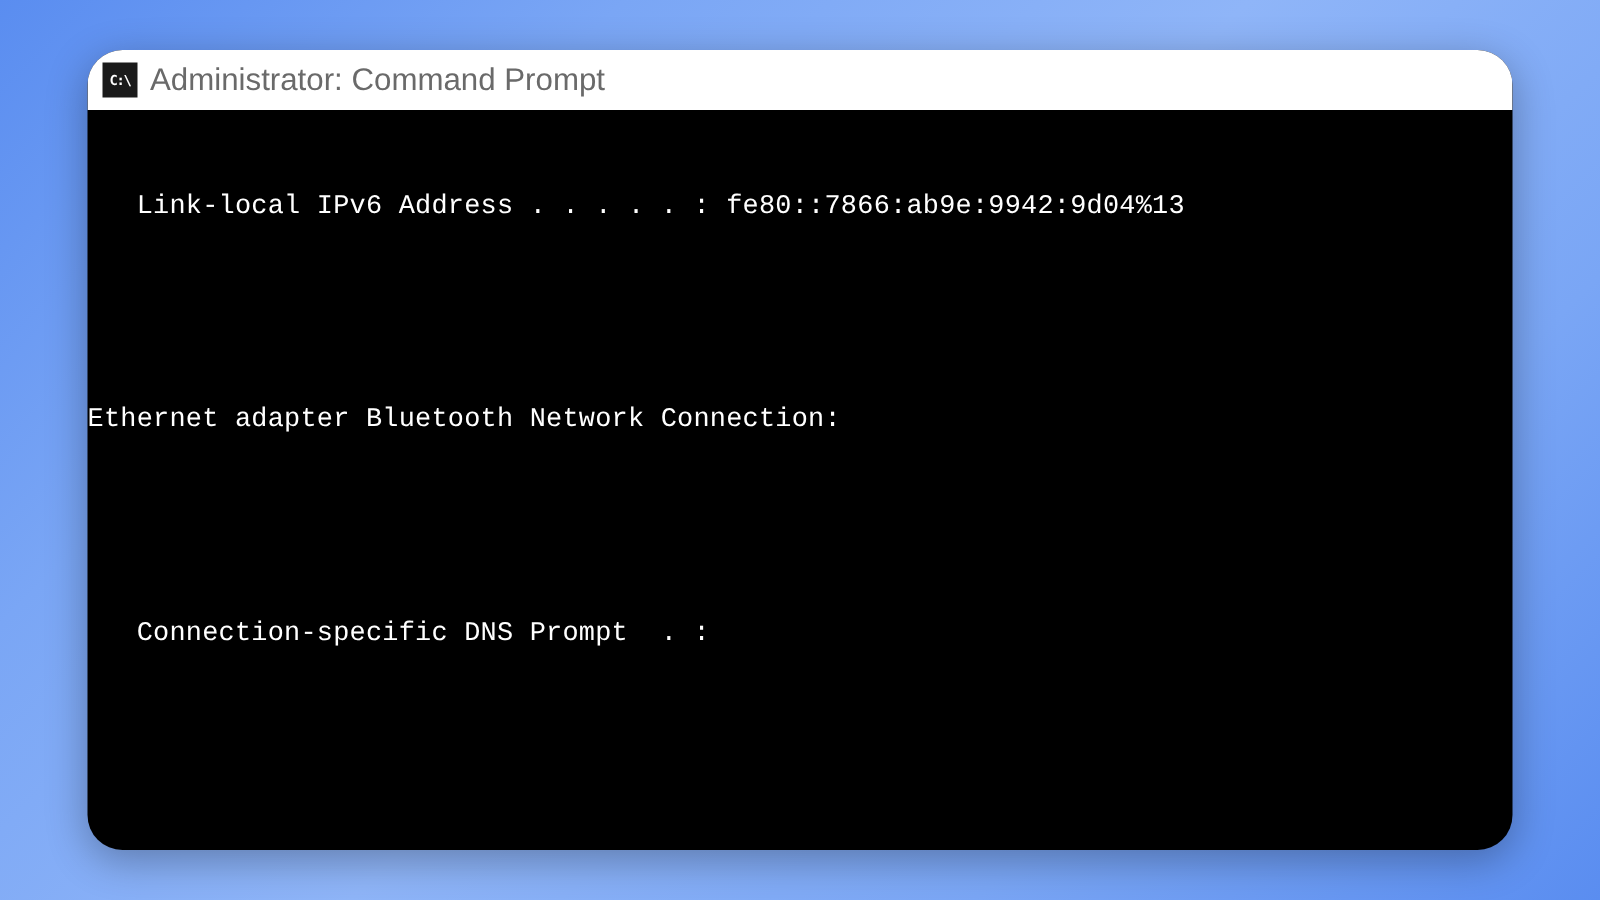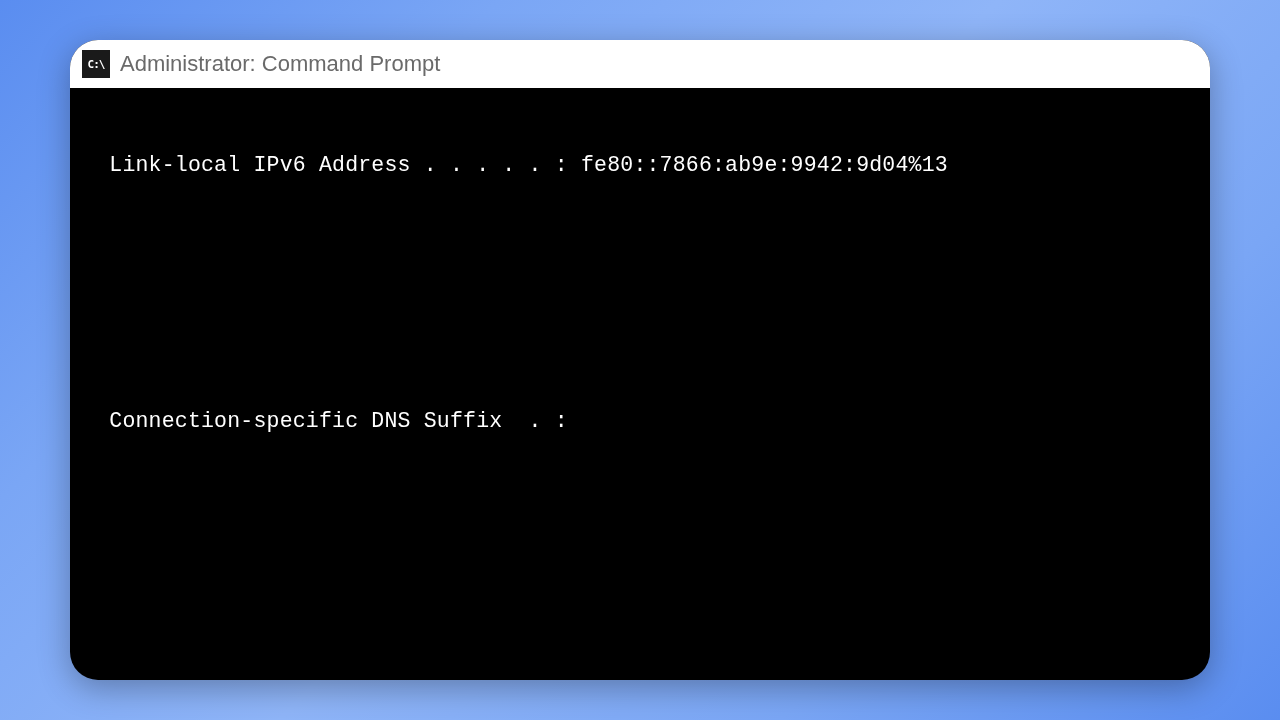--- a/index.html
+++ b/index.html
@@ -46,21 +46,21 @@
       justify-content: center;
       font-family: 'Consolas', monospace;
       font-size: 11px;
       color: #ffffff;
       font-weight: bold;
       letter-spacing: -1px;
     }
 
     .title-text {
       font-family: 'Segoe UI', Tahoma, sans-serif;
-      font-size: 22px;
+      font-size: 25px;
       color: #6a6a6a;
       font-weight: 400;
     }
 
     .terminal-body {
       padding: 6px 0 0 0;
       font-family: 'Consolas', 'Courier New', monospace;
       font-size: 21.5px;
       color: #ffffff;
       line-height: 1.33;
@@ -82,22 +82,23 @@
 
 <div class="window">
   <div class="titlebar">
     <div class="cmd-icon">C:\</div>
     <div class="title-text">Administrator: Command Prompt</div>
   </div>
 
   <div class="terminal-body">
     <span class="terminal-line">   Link-local IPv6 Address . . . . . : fe80::7866:ab9e:9942:9d04%13</span>
     <div class="blank-line"></div>
+    <span class="terminal-line">Ethernet adapter Bluetooth Network Connection:</span>
     <div class="blank-line"></div>
-    <span class="terminal-line">   Connection-specific DNS Suffix  . :</span>
+    <span class="terminal-line">   Connection-specific DNS Prompt  . :</span>
     
     
     
     
     
     
     
     
   </div>
 </div>

